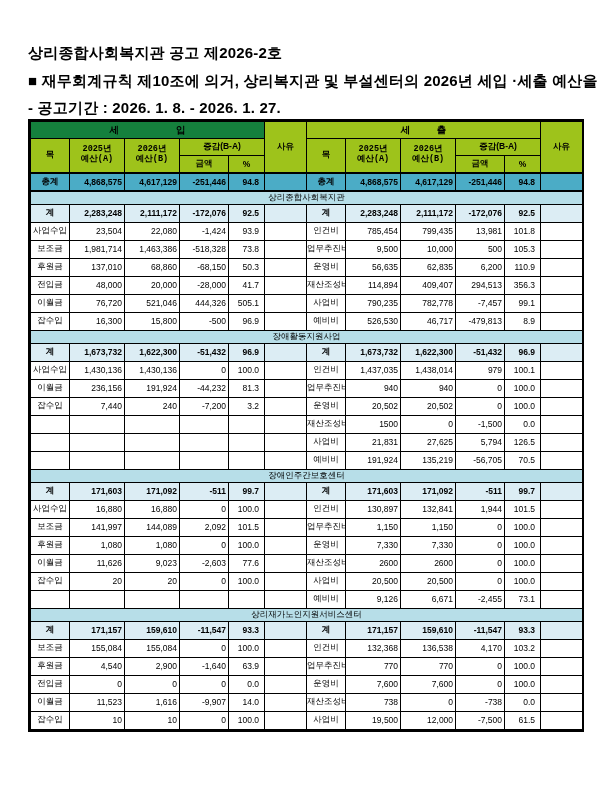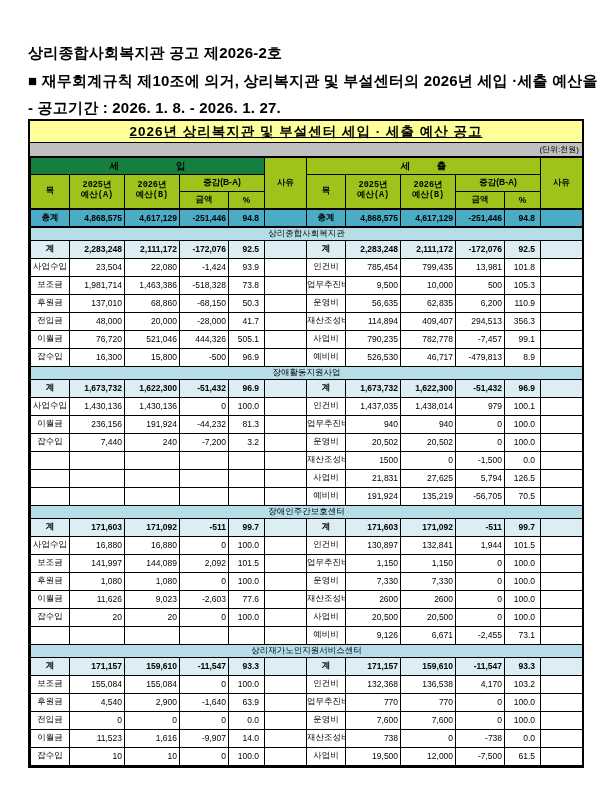--- a/index.html
+++ b/index.html
@@ -31,24 +31,20 @@
   tr.sub td{font-weight:bold;border-top:1.5px solid #000;border-bottom:1.5px solid #000;}
 </style>
 </head>
 <body>
 
 <div class="top-line" id="doc-number">상리종합사회복지관 공고 제2026-2호</div>
 <div class="top-line" id="notice-line">■ 재무회계규칙 제10조에 의거, 상리복지관 및 부설센터의 2026년 세입 ·세출 예산을 다음과 같이 공고합니다.</div>
 <div class="top-line" id="period-line">- 공고기간 : 2026. 1. 8. - 2026. 1. 27.</div>
 
 <div class="table-wrap">
-  <div class="title-band" style="background: rgb(255, 255, 153);">
-    <span>2026년  상리복지관  및  부설센터  세입 · 세출  예산  공고</span>
-  </div>
-  <div class="unit-band" style="background: rgb(192, 192, 192);">(단위:천원)</div>
   <table>
     <colgroup>
       <col style="width:39px">
         <col style="width:55px">
         <col style="width:55px">
         <col style="width:49px">
         <col style="width:36px">
         <col style="width:42px">
       <col style="width:39px">
         <col style="width:55px">

